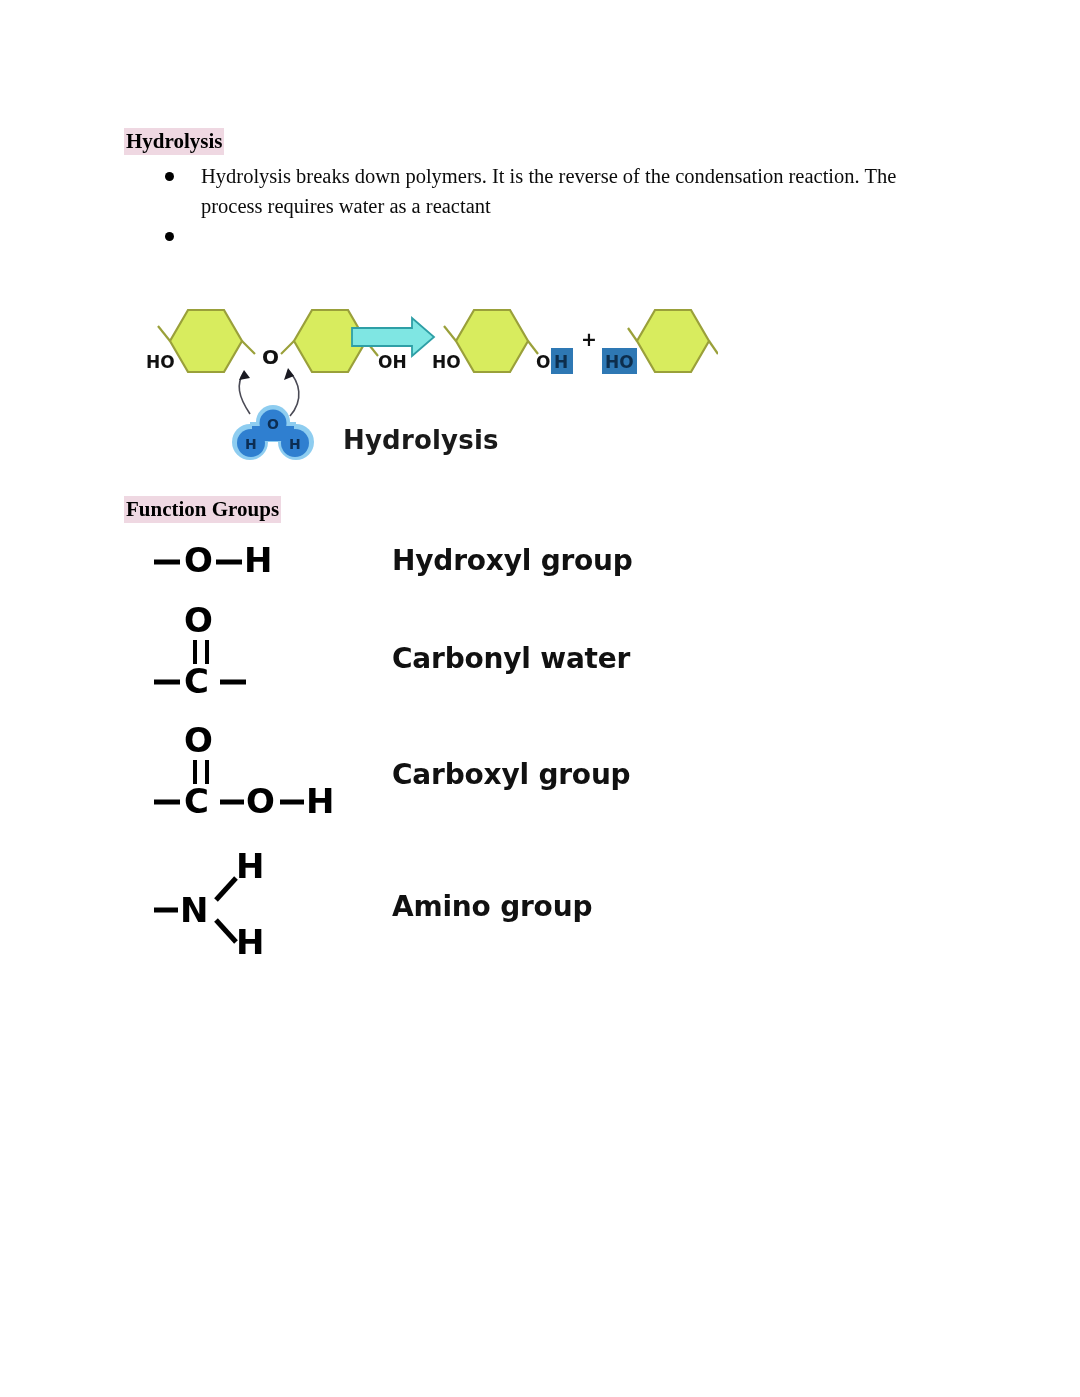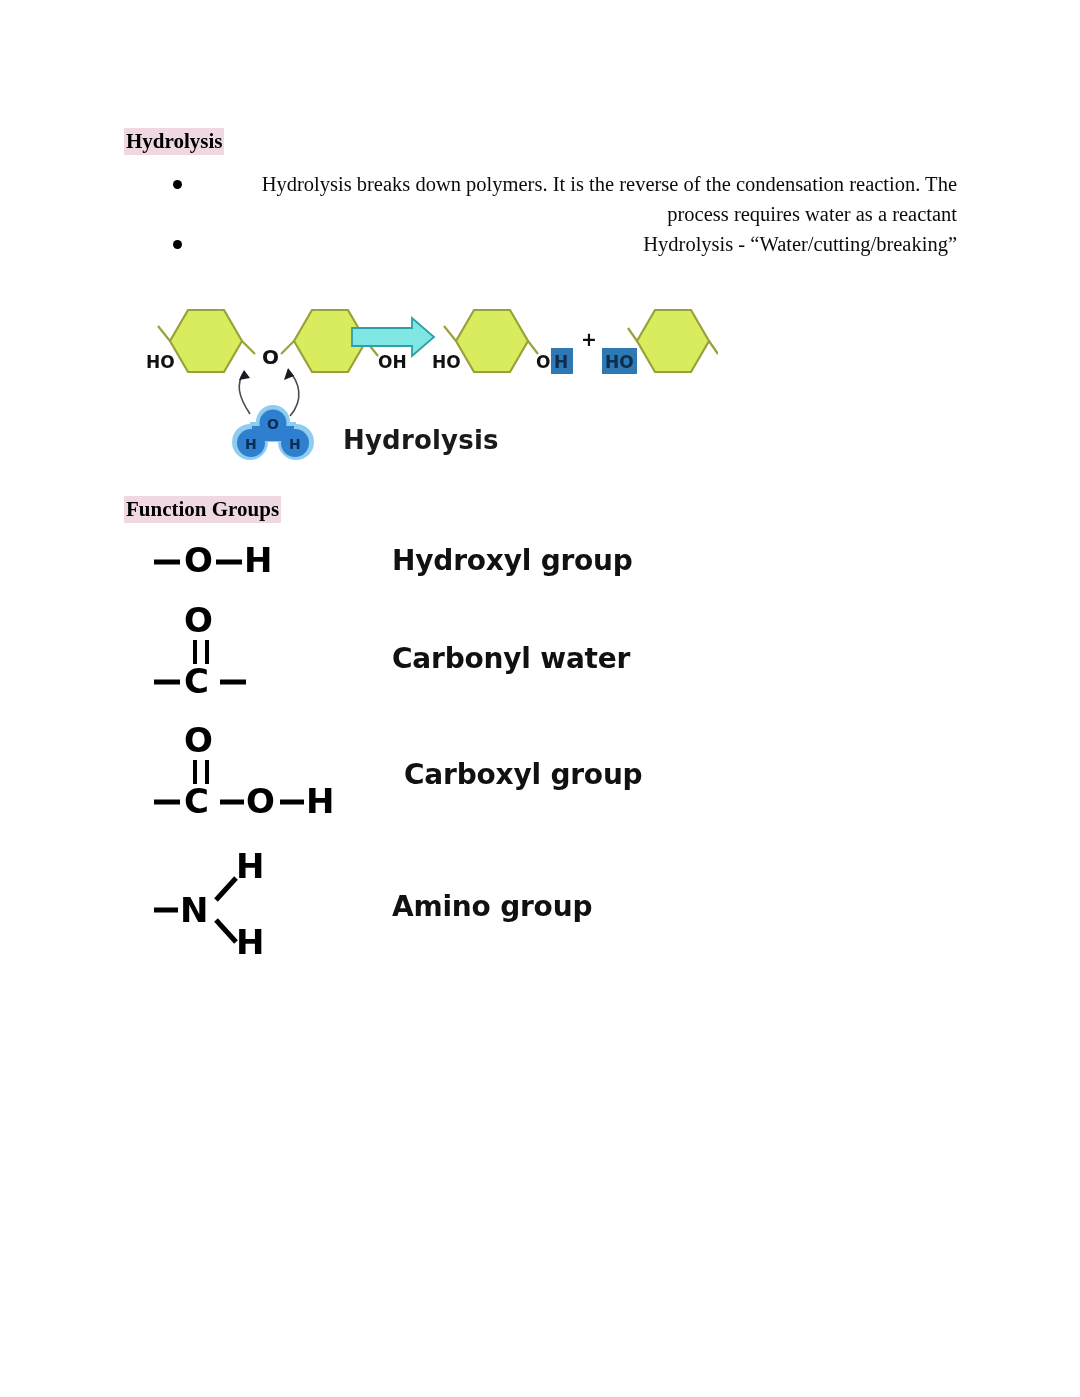--- a/index.html
+++ b/index.html
@@ -41,24 +41,23 @@
   }
   #heading-hydrolysis { left: 124px; top: 124px; }
   #heading-function-groups { left: 124px; top: 492px; }
 
   
   .bullet-list {
     position: absolute;
     left: 155px;
     top: 153px;
     width: 790px;
-    margin: 12px;
+    margin: 4px;
     padding: 0;
     list-style: none;
-    text-align: right;
   }
   .bullet-list li {
     position: relative;
     padding-left: 42px;
     font-size: 20.5px;
     line-height: 30px;
     color: #0b0b0b;
     margin: 0 0 0 0;
   }
   .bullet-list li .dot {
@@ -121,40 +120,39 @@
     color: #111111;
     white-space: nowrap;
   }
   #fg-row-0 { top: 0; height: 70px; }
   #fg-row-1 { top: 68px; height: 110px; }
   #fg-row-2 { top: 188px; height: 110px; }
   #fg-row-3 { top: 320px; height: 110px; }
 
   #fg-row-0 .fg-label { left: 242px; top: 16px; }
   #fg-row-1 .fg-label { left: 242px; top: 46px; }
-  #fg-row-2 .fg-label { left: 242px; top: 42px; margin-left: 12px; }
+  #fg-row-2 .fg-label { left: 242px; top: 42px; }
   #fg-row-3 .fg-label { left: 242px; top: 42px; }
 </style>
 </head>
 <body>
 
 <div class="page">
 
   <div class="section-heading" id="heading-hydrolysis">
     <span class="hl">Hydrolysis</span>
   </div>
 
   <ul class="bullet-list">
     <li>
       <span class="dot"></span>
       <span>Hydrolysis breaks down polymers. It is the reverse of the condensation reaction. The process requires water as a reactant</span>
     </li>
     <li>
       <span class="dot"></span>
-      <span>Hydrolysis - “Water/cutting/breaking”</span>
     </li>
   </ul>
 
   <div id="figure-hydrolysis">
     <svg width="580" height="185" viewBox="0 0 580 185" xmlns="http://www.w3.org/2000/svg">
 
       <polygon points="50,14 86,14 104,45 86,76 50,76 32,45" fill="#d8ec5e" stroke="#9aa03a" stroke-width="2.2"></polygon>
 
       <line x1="32" y1="45" x2="20" y2="30" stroke="#9aa03a" stroke-width="2.2"></line>
 

